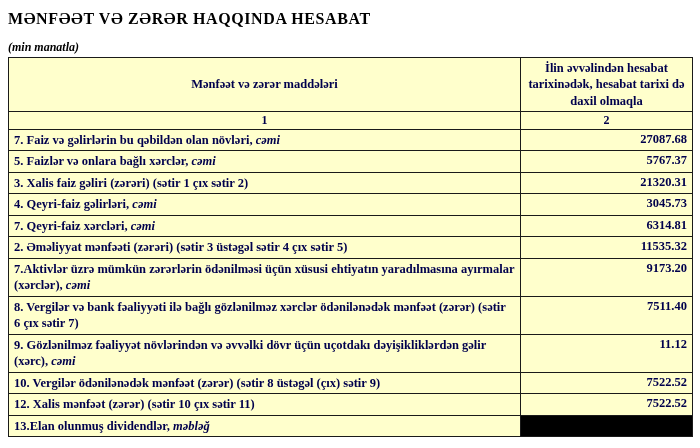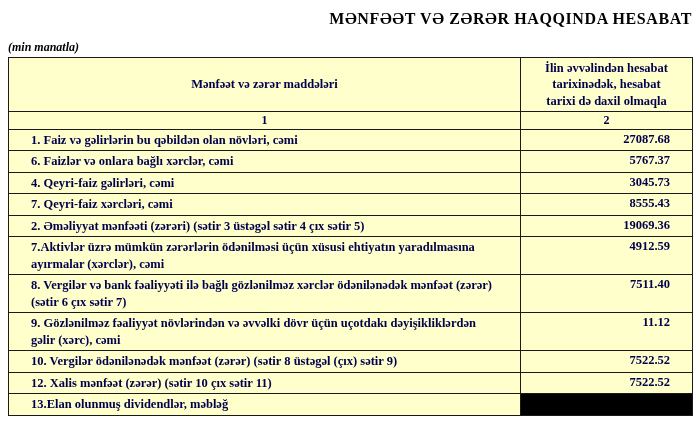--- a/index.html
+++ b/index.html
@@ -8,21 +8,21 @@
     background: #ffffff;
     width: 700px;
     font-family: "Liberation Serif", serif;
   }
   .page {
     width: 684px;
     margin: 0 auto;
     padding-top: 6px;
   }
   .title {
-    text-align: right;
+    text-align: left;
     font-size: 16px;
     font-weight: bold;
     letter-spacing: 0.6px;
     color: #000000;
     margin: 4px 0 12px 0;
   }
   .unit-note {
     font-style: italic;
     font-weight: bold;
     font-size: 12px;
@@ -34,21 +34,21 @@
     border-collapse: collapse;
     table-layout: fixed;
   }
   table.pl th,
   table.pl td {
     border: 1px solid #1a1a1a;
     background: #ffffcc;
     color: #00004d;
     font-weight: bold;
     font-size: 12.5px;
-    padding: 2px 22px;
+    padding: 2px 5px;
     box-sizing: border-box;
   }
   col.c1 { width: 512px; }
   col.c2 { width: 172px; }
   th.col-header {
     text-align: center;
     vertical-align: middle;
     line-height: 1.3;
     padding: 4px 6px;
   }
@@ -64,21 +64,21 @@
     padding: 3px 6px 3px 5px;
   }
   td.val {
     text-align: right;
     vertical-align: top;
     padding: 3px 8px 3px 4px;
   }
   td.val.black {
     background: #000000;
   }
-  .em { }
+  .em { font-style: italic; }
 </style>
 </head>
 <body>
 
 <div class="page">
   <h1 class="title">MƏNFƏƏT VƏ ZƏRƏR HAQQINDA HESABAT</h1>
   <div class="unit-note">(min manatla)</div>
 
   <table class="pl">
     <colgroup>
@@ -90,42 +90,46 @@
         <th class="col-header">Mənfəət və zərər maddələri</th>
         <th class="col-header">İlin əvvəlindən hesabat tarixinədək, hesabat tarixi də daxil olmaqla</th>
       </tr>
       <tr class="idx-row">
         <th>1</th>
         <th>2</th>
       </tr>
     </thead>
     <tbody>
       <tr>
-        <td class="lbl"><span>1. Faiz və gəlirlərin bu qəbildən olan növləri, </span><span class="em">cəmi</span></td>
+        <td class="lbl"><span>7. Faiz və gəlirlərin bu qəbildən olan növləri, </span><span class="em">cəmi</span></td>
         <td class="val">27087.68</td>
       </tr>
       <tr>
-        <td class="lbl"><span>6. Faizlər və onlara bağlı xərclər, </span><span class="em">cəmi</span></td>
+        <td class="lbl"><span>5. Faizlər və onlara bağlı xərclər, </span><span class="em">cəmi</span></td>
         <td class="val">5767.37</td>
+      </tr>
+      <tr>
+        <td class="lbl"><span>3. Xalis faiz gəliri (zərəri) (sətir 1 çıx sətir 2)</span><span class="em"></span></td>
+        <td class="val">21320.31</td>
       </tr>
       <tr>
         <td class="lbl"><span>4. Qeyri-faiz gəlirləri, </span><span class="em">cəmi</span></td>
         <td class="val">3045.73</td>
       </tr>
       <tr>
         <td class="lbl"><span>7. Qeyri-faiz xərcləri, </span><span class="em">cəmi</span></td>
-        <td class="val">8555.43</td>
+        <td class="val">6314.81</td>
       </tr>
       <tr>
         <td class="lbl"><span>2. Əməliyyat mənfəəti (zərəri) (sətir 3 üstəgəl sətir 4 çıx sətir 5)</span><span class="em"></span></td>
-        <td class="val">19069.36</td>
+        <td class="val">11535.32</td>
       </tr>
       <tr>
         <td class="lbl"><span>7.Aktivlər üzrə mümkün zərərlərin ödənilməsi üçün xüsusi ehtiyatın yaradılmasına ayırmalar (xərclər), </span><span class="em">cəmi</span></td>
-        <td class="val">4912.59</td>
+        <td class="val">9173.20</td>
       </tr>
       <tr>
         <td class="lbl"><span>8. Vergilər və bank fəaliyyəti ilə bağlı gözlənilməz xərclər ödənilənədək mənfəət (zərər) (sətir 6 çıx sətir 7)</span><span class="em"></span></td>
         <td class="val">7511.40</td>
       </tr>
       <tr>
         <td class="lbl"><span>9. Gözlənilməz fəaliyyət növlərindən və əvvəlki dövr üçün uçotdakı dəyişikliklərdən gəlir (xərc), </span><span class="em">cəmi</span></td>
         <td class="val">11.12</td>
       </tr>
       <tr>

